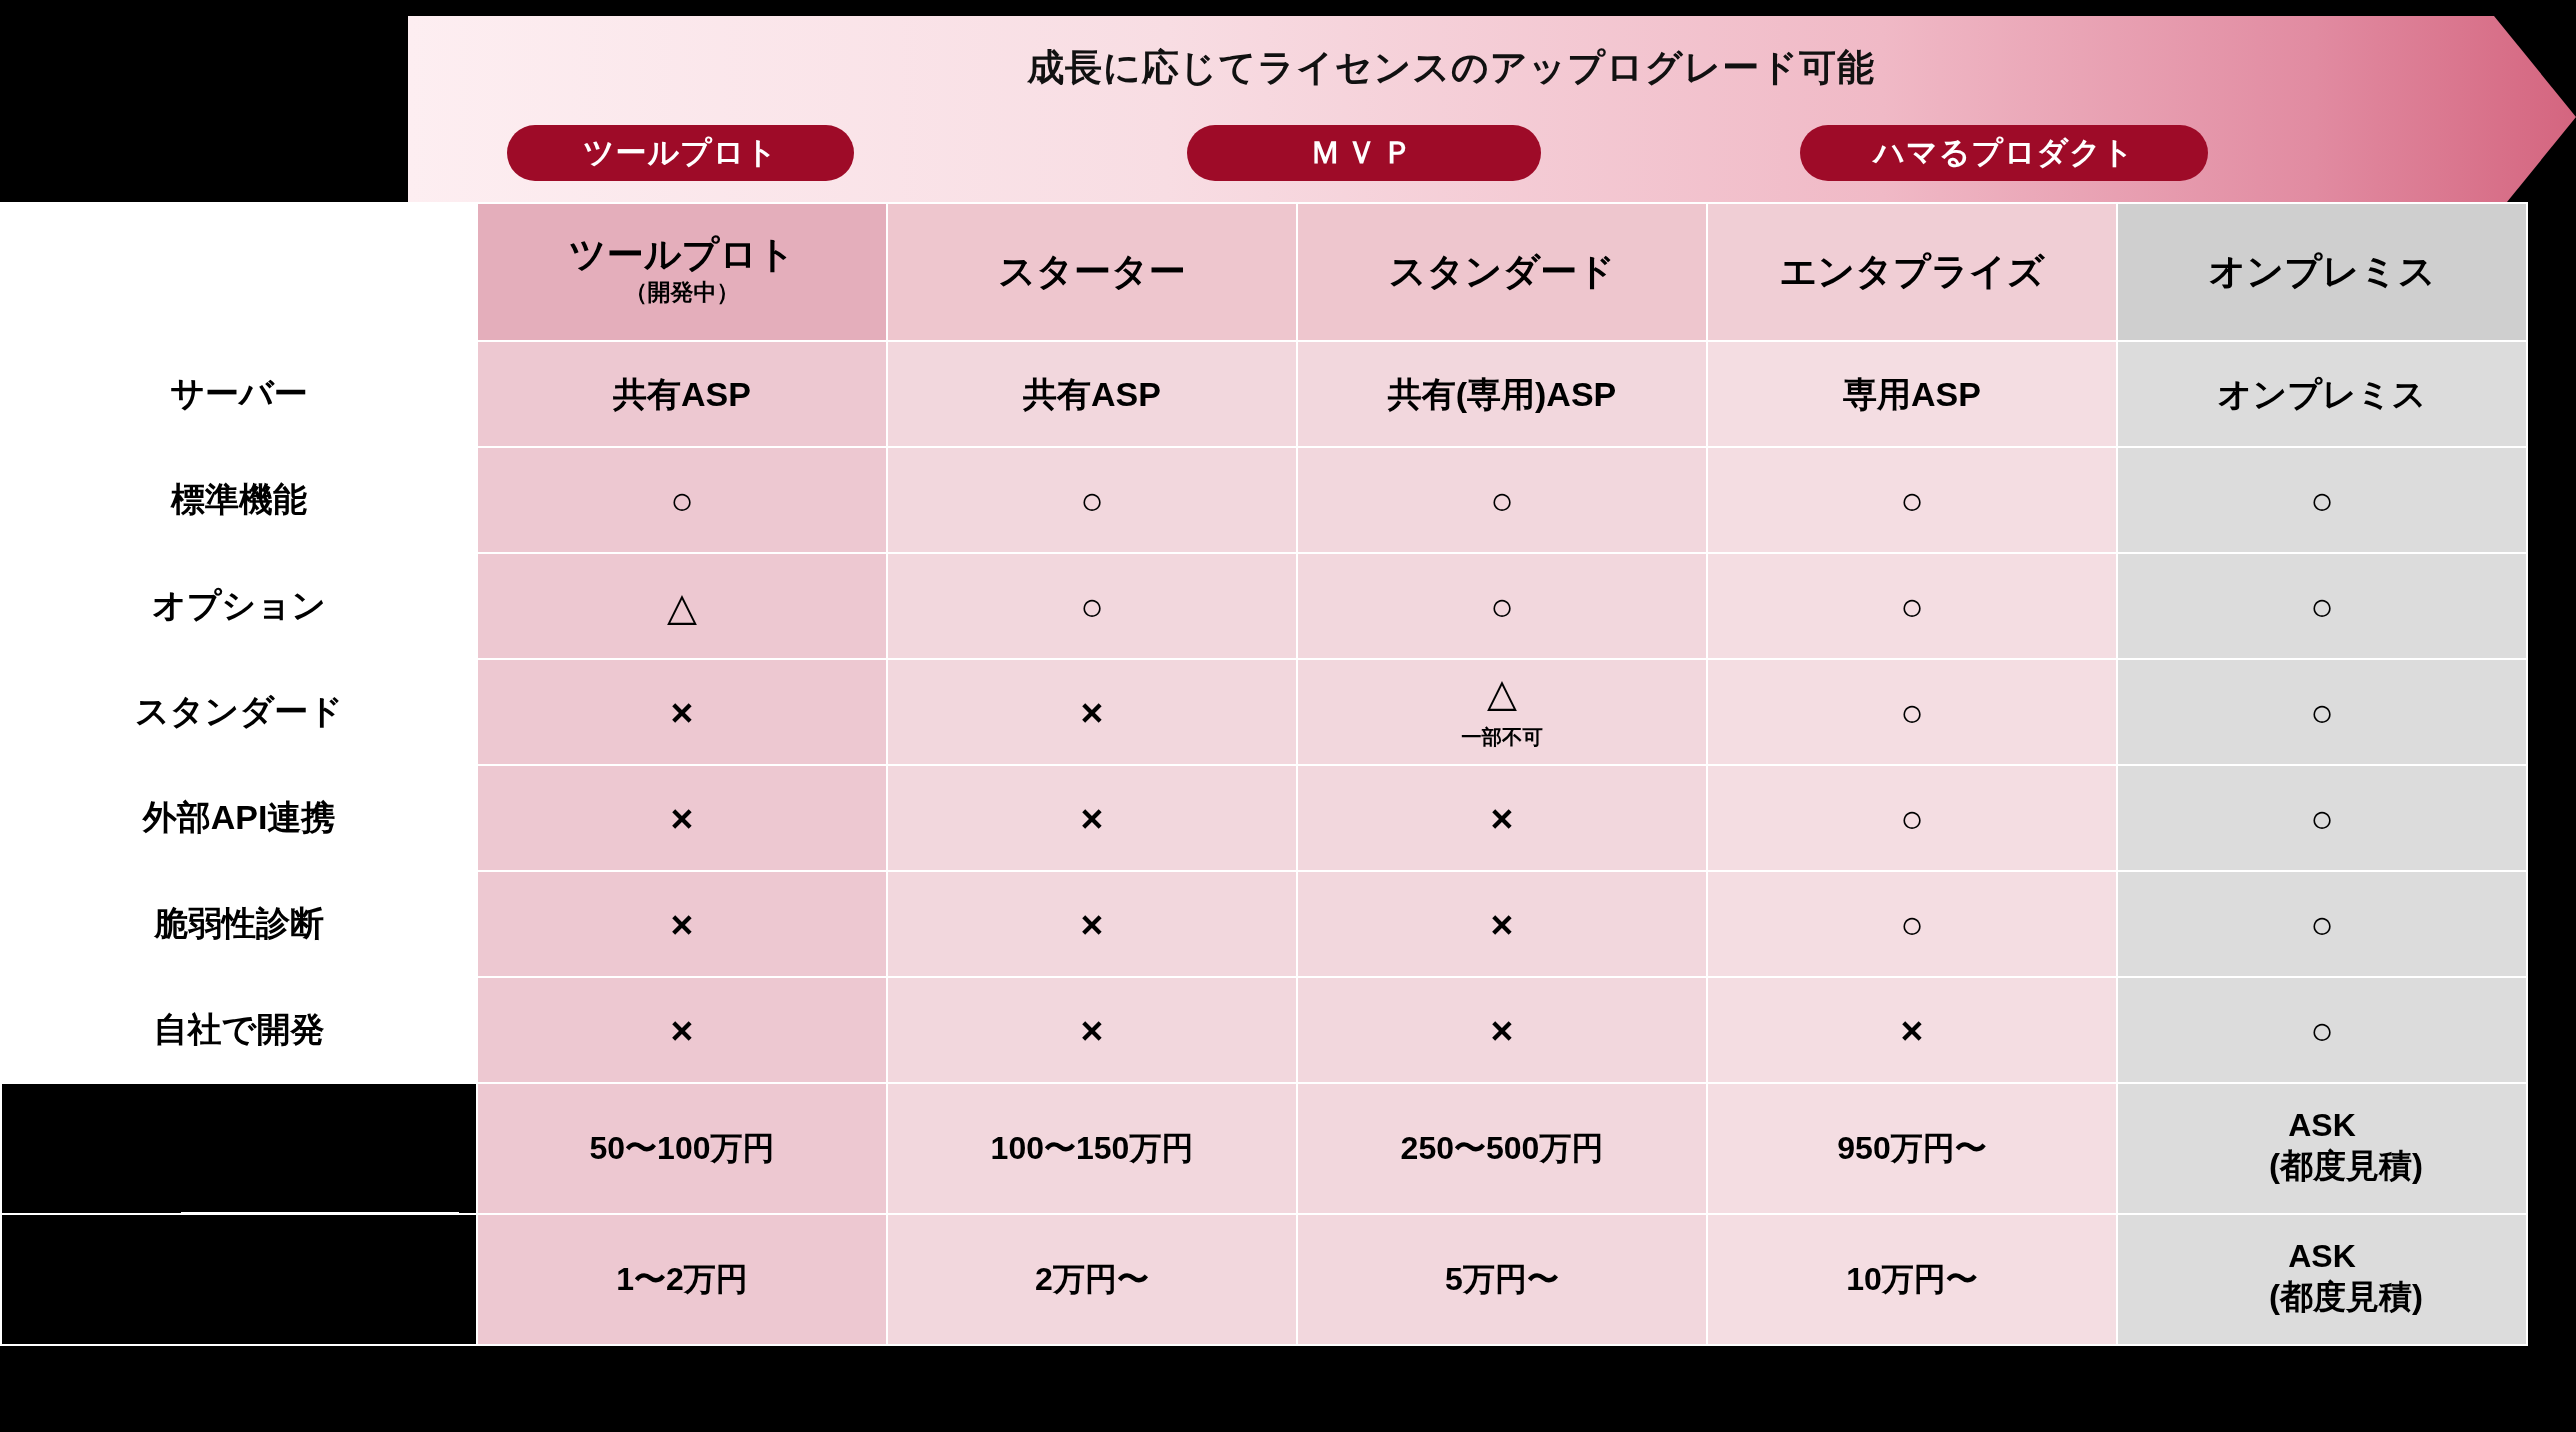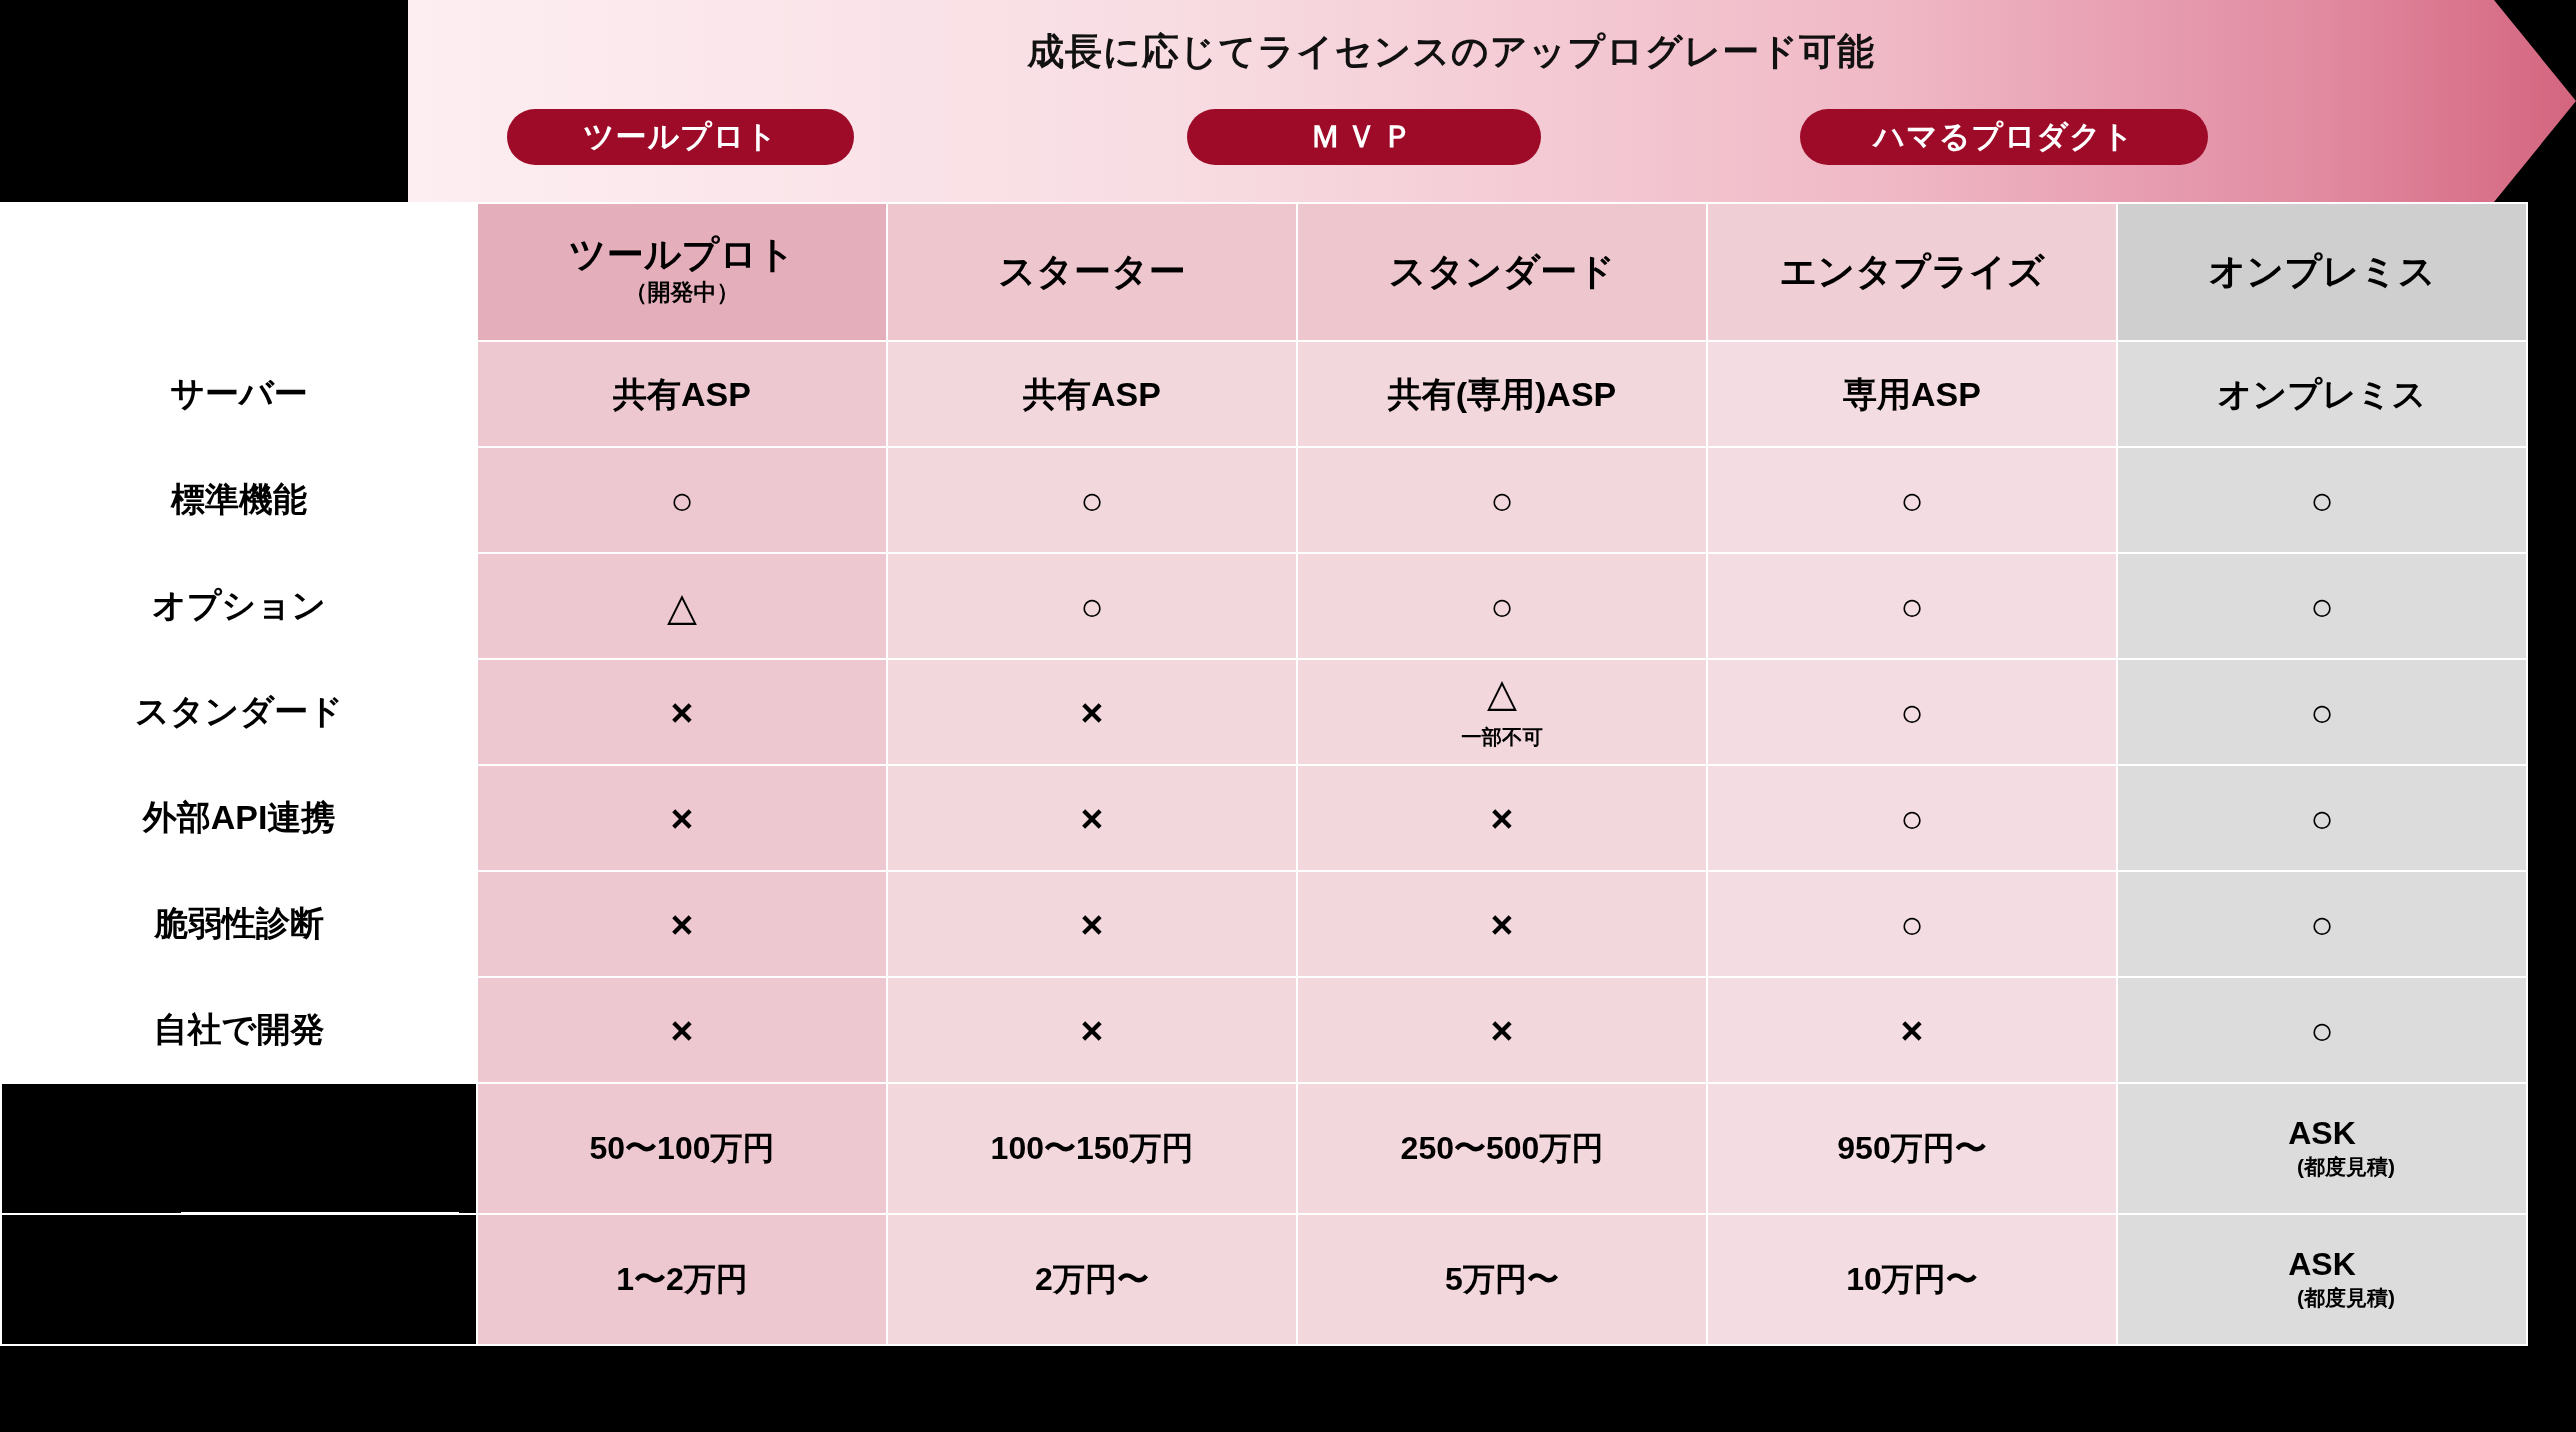--- a/index.html
+++ b/index.html
@@ -13,21 +13,21 @@
     font-family: "Liberation Sans", "DejaVu Sans", sans-serif;
     color: #000000;
     overflow: hidden;
     position: relative;
   }
 
   
   .banner-wrap {
     position: absolute;
     left: 408px;
-    top: 0px;
+    top: 16px;
     width: 2168px;
     height: 202px;
   }
   .banner-shape {
     position: absolute;
     inset: 0;
     background: linear-gradient(90deg, #fdeef1 0%, #f8dde3 35%, #f0b9c6 68%, #e18ba1 88%, #d4657f 100%);
     clip-path: polygon(0 0, calc(100% - 82px) 0, 100% 50%, calc(100% - 82px) 100%, 0 100%);
   }
   .banner-title {
@@ -135,21 +135,21 @@
   .hd3 { background: #f0ced5; }
   .hd4 { background: #cfcfcf; }
 
   .hd-main { display: block; line-height: 1.05; }
   .hd-sub  { display: block; font-size: 23px; font-weight: bold; margin-top: 1.7px; }
 
   .mark { font-size: 39px; line-height: 1; display: block; }
   .mark-sub { display: block; font-size: 20.4px; font-weight: bold; margin-top: 11px; }
 
   .price-main { display: block; line-height: 1.1; }
-  .price-sub { display: block; font-size: 21px; font-weight: bold; margin-top: 0.9px; padding-left: 48px; }
+  .price-sub { display: block; font-size: 33px; font-weight: bold; margin-top: 0.9px; padding-left: 48px; }
 </style>
 </head>
 <body>
 
 <div class="banner-wrap">
   <div class="banner-shape"></div>
   <div class="banner-title">成長に応じてライセンスのアップログレード可能</div>
   <div class="pill-row">
     <div class="pill pill-0">ツールプロト</div>
     <div class="pill pill-1">ＭＶＰ</div>

